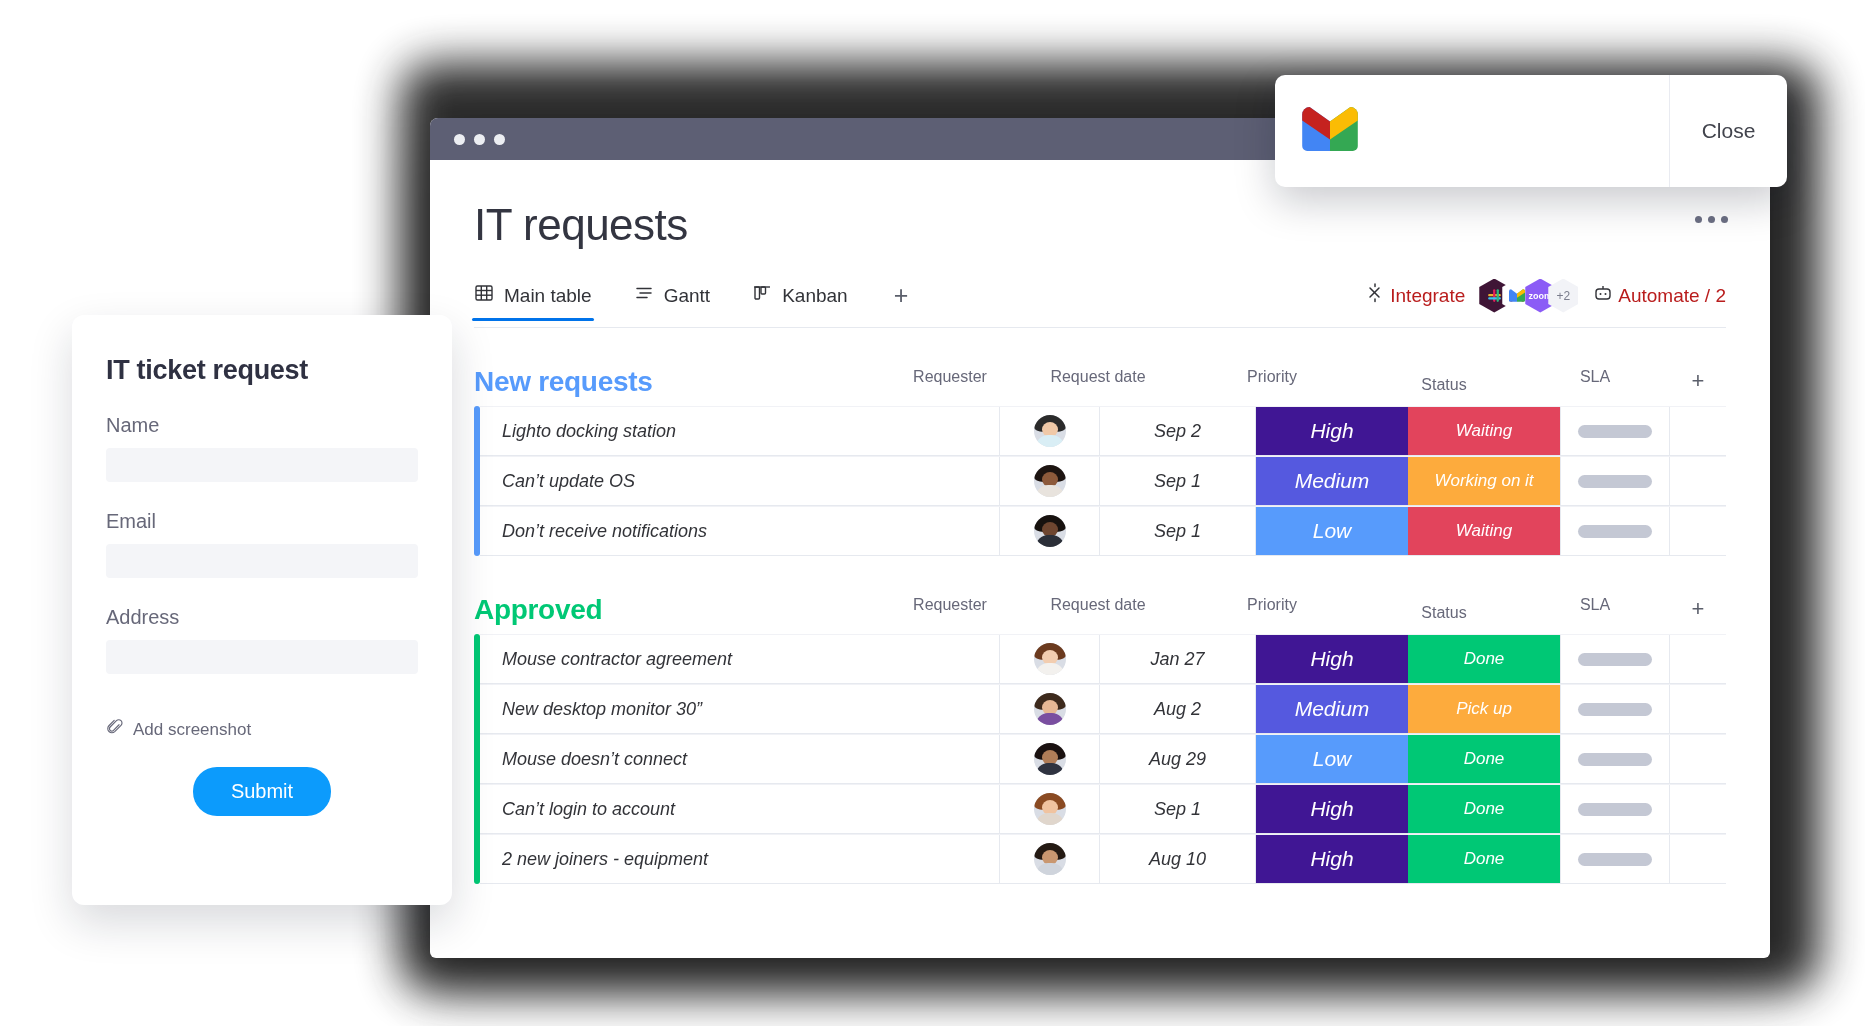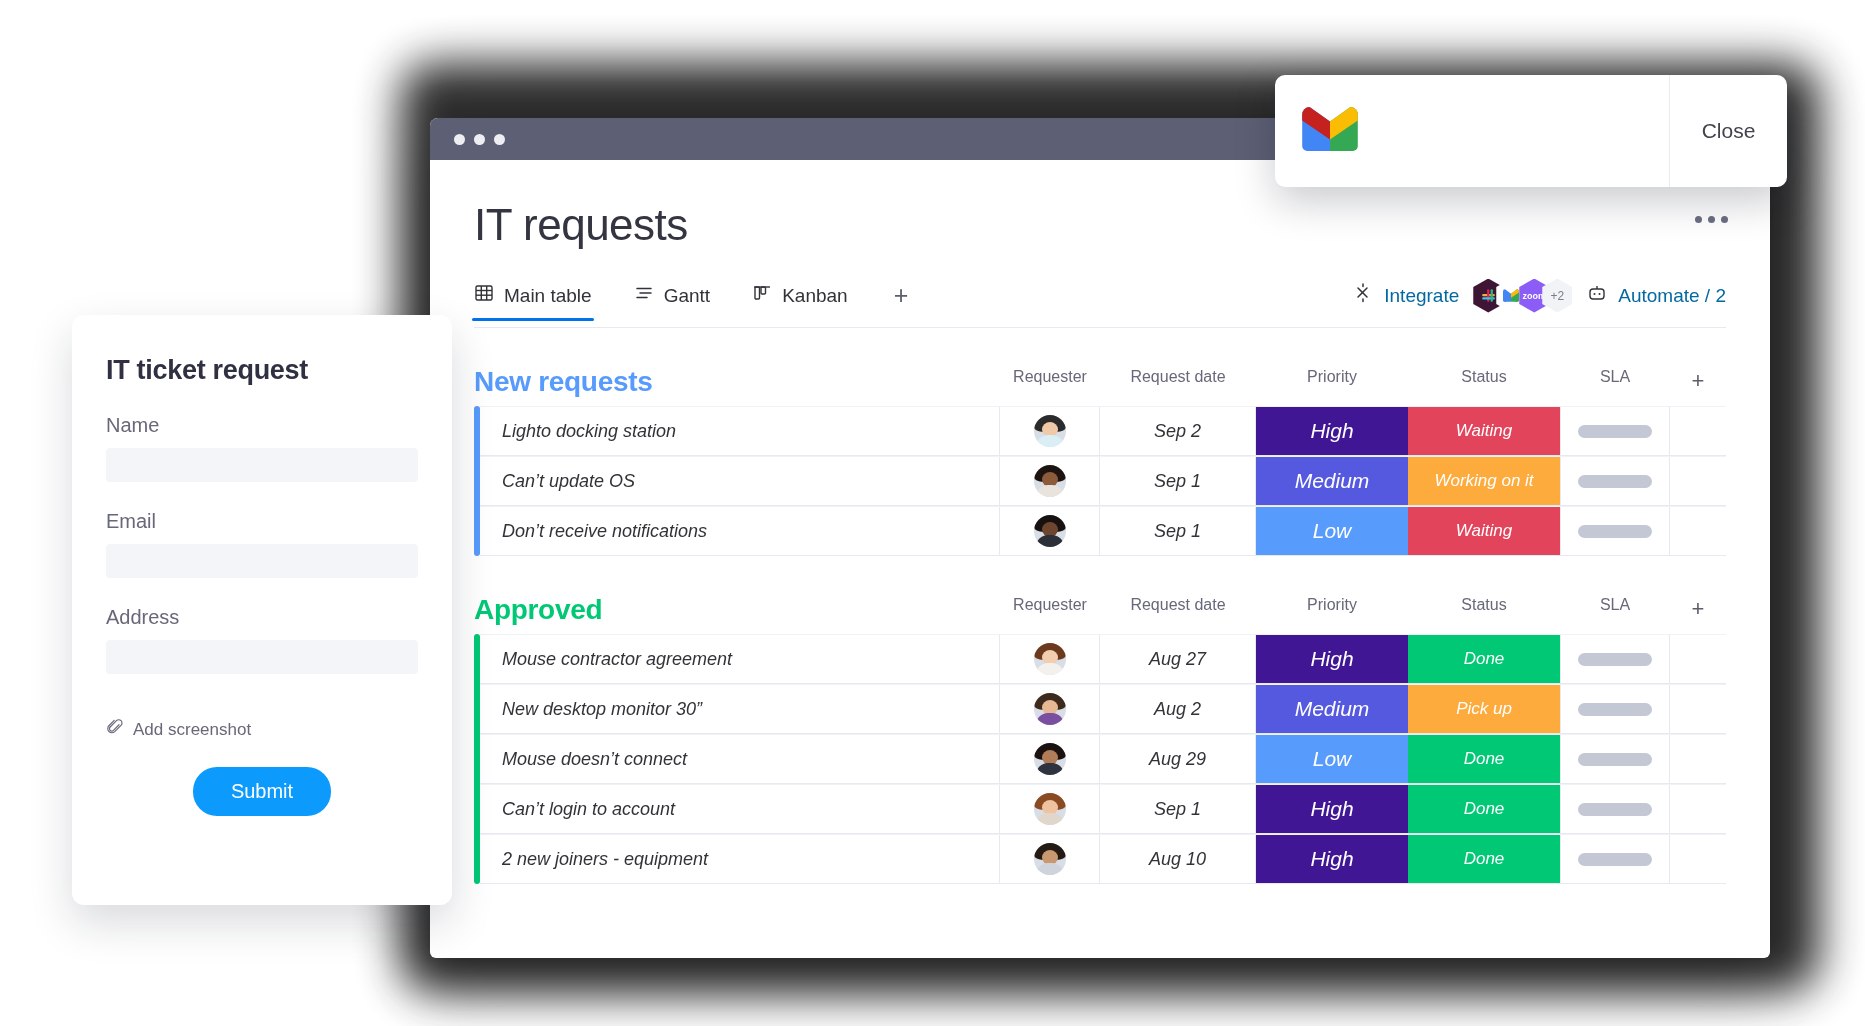--- a/index.html
+++ b/index.html
@@ -66,50 +66,50 @@
   }
   .tab-plus {
     font-size: 25px; color: #5b5f6b; cursor: pointer;
     padding-bottom: 12px; margin-left: 4px;
   }
   .tools {
     margin-left: auto; display: flex; align-items: center;
     gap: 14px; padding-bottom: 12px;
   }
   .tool {
-    display: flex; align-items: center; gap: 10px;
-    font-size: 19px; color: #0369a1; cursor: pointer;
+    display: flex; align-items: center; gap: 4px;
+    font-size: 19px; color: #b91c1c; cursor: pointer;
   }
   .hexstack { display: flex; align-items: center; }
   .hex {
     width: 30px; height: 34px; margin-left: -7px;
     clip-path: polygon(50% 0%, 100% 25%, 100% 75%, 50% 100%, 0% 75%, 0% 25%);
     display: flex; align-items: center; justify-content: center;
     font-size: 9px; font-weight: bold; color: #fff; overflow: hidden;
   }
   .hex:first-child { margin-left: 0; }
   .hex.slack { background: #3f1536; }
   .hex.gmail { background: #ffffff; border:0; }
   .hex.zoom  { background: #8b5cf6; }
   .hex.more  { background: #f2f3f7; color: #7a7d8c; font-size: 12px; font-weight:400;}
 
   
   .group { margin-top: 28px; }
   .group-head { display: flex; align-items: flex-end; height: 42px; }
   .group-title { font-size: 28px; font-weight: 700; letter-spacing: -0.3px; }
   .group-title.blue  { color: #579bfc; }
   .group-title.green { color: #00c875; }
-  .colheads { display: flex; margin-left: auto; padding-bottom: 4px; }
+  .colheads { display: flex; margin-left: auto; padding-bottom: 4px; gap: 20px; }
   .colhead {
     font-size: 16px; color: #676879; text-align: center;
   }
   .ch-requester { width: 100px; }
   .ch-date      { width: 156px; }
   .ch-priority  { width: 152px; }
-  .ch-status    { width: 152px; }
+  .ch-status    { width: 152px; margin-top: 8px; }
   .ch-sla       { width: 110px; }
   .ch-plus      { width: 56px; font-size: 22px; color: #5b5f6b; cursor: pointer; }
 
   .rows { margin-top: 8px; position: relative; }
   .grp-bar {
     position: absolute; left: 0; top: 0; bottom: 0; width: 6px;
     border-radius: 3px;
   }
   .grp-bar.blue  { background: #579bfc; }
   .grp-bar.green { background: #00c875; }
@@ -389,21 +389,21 @@
               <div class="grp-bar green"></div>
               <div class="row">
                 <div class="cell c-name">Mouse contractor agreement</div>
                 <div class="cell c-requester">
                   <span class="avatar">
                     <span class="hair" style="background:#6b3a1e"></span>
                     <span class="face" style="background:#f2cdb0"></span>
                     <span class="body" style="background:#f3f1ee"></span>
                   </span>
                 </div>
-                <div class="cell c-date">Aug 27</div>
+                <div class="cell c-date">Jan 27</div>
                 <div class="cell c-priority" style="background:#401694">High</div>
                 <div class="cell c-status" style="background:#00c875">Done</div>
                 <div class="cell c-sla">
                   <span class="sla-track"><span class="sla-fill" style="width:48%;background:#00c875"></span></span>
                 </div>
                 <div class="cell c-end"></div>
               </div>
               <div class="row">
                 <div class="cell c-name">New desktop monitor 30”</div>
                 <div class="cell c-requester">

